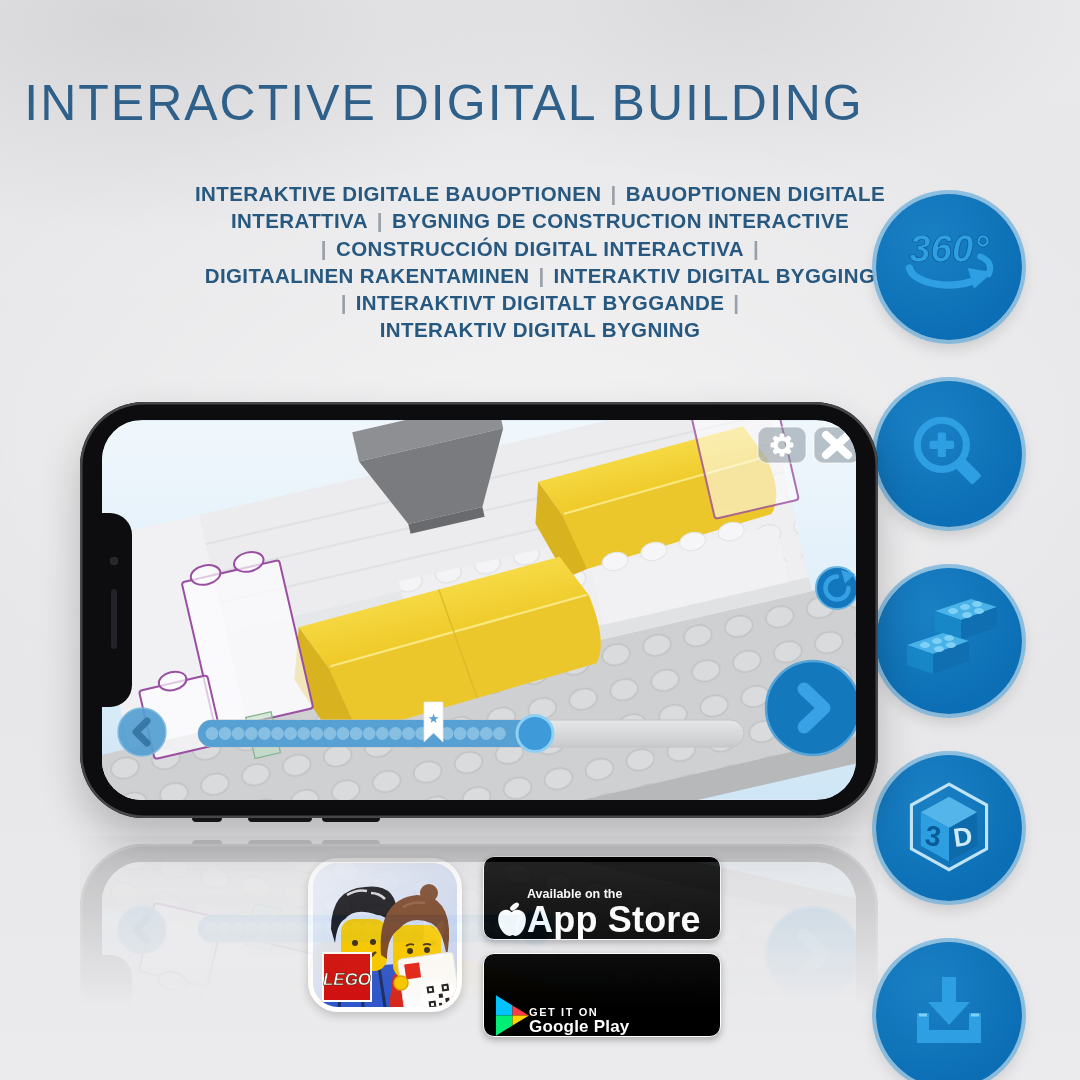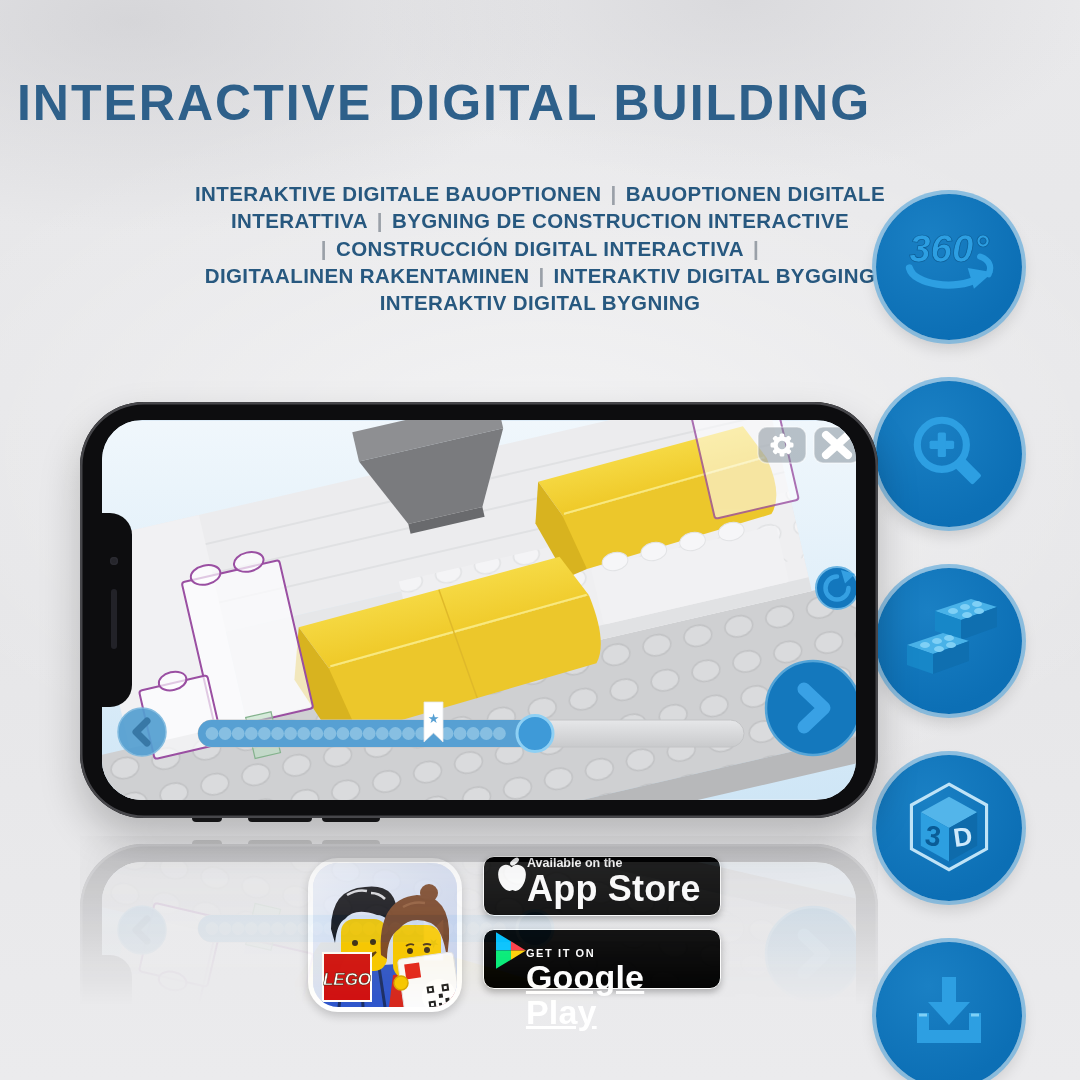--- a/index.html
+++ b/index.html
@@ -8,21 +8,21 @@
   .page { position:relative; width:1080px; height:1080px;
     background:
       radial-gradient(620px 300px at 12% 2%, rgba(198,198,202,0.55), rgba(198,198,202,0) 70%),
       radial-gradient(520px 260px at 68% 0%, rgba(203,203,207,0.5), rgba(203,203,207,0) 70%),
       radial-gradient(900px 500px at 50% 42%, rgba(255,255,255,0.5), rgba(255,255,255,0) 75%),
       linear-gradient(#e9e9eb, #e6e6e8 55%, #ebebed);
   }
 
   
   .title { position:absolute; top:74px; left:0; width:888px; text-align:center;
-    font-size:50px; font-weight:700; letter-spacing:2px; color:#2e608a; }
+    font-size:50px; font-weight:400; letter-spacing:2px; color:#2e608a; }
   .subtitle { position:absolute; top:180px; left:50%; transform:translateX(-50%);
     width:790px; text-align:center; font-size:20.5px; font-weight:800;
     color:#27587f; line-height:1.33; letter-spacing:0.4px; }
   .subtitle .pipe { color:#9aa0a8; margin:0 9px; font-weight:700; }
 
   
   .icon-col { position:absolute; left:876px; top:194px; width:150px; z-index:1;
     display:flex; flex-direction:column; gap:41px; align-items:flex-start;
     -webkit-box-reflect: below 6px linear-gradient(transparent 82%, rgba(0,0,0,0.14)); }
   .feature { width:146px; height:146px; border-radius:50%;
@@ -46,40 +46,41 @@
   .speaker { position:absolute; left:9px; top:76px; width:6px; height:60px; border-radius:4px; background:#222228; }
   .pbtn { position:absolute; background:#19191b; height:12px; border-radius:0 0 4px 4px; top:408px; }
   .pbtn.b1 { left:112px; width:30px; } .pbtn.b2 { left:168px; width:64px; } .pbtn.b3 { left:242px; width:58px; }
 
   
   .app-icon { position:absolute; left:308px; top:858px; width:154px; height:154px;
     border-radius:30px; background:#dfe6f5; border:5px solid #fff;
     box-shadow:0 4px 10px rgba(0,0,0,0.18); overflow:hidden; }
   .app-icon svg { display:block; width:144px; height:144px; }
   .badges { position:absolute; left:483px; top:856px; width:238px; display:flex; flex-direction:column; gap:13px; }
-  .badge { height:60px; background:#000; border:1.5px solid #fff; border-radius:11px;
-    display:flex; align-items:flex-start; padding:0 14px 0 12px; 
+  .badge { height:84px; background:#000; border:1.5px solid #fff; border-radius:11px;
+    display:flex; align-items:flex-end; padding:0 14px 0 12px; 
     box-shadow:0 3px 7px rgba(0,0,0,0.28); }
   .badge .txt { display:flex; flex-direction:column; justify-content:center; color:#fff; line-height:1.05; }
   .badge .l1 { font-size:12.5px; font-weight:600; }
   .badge.gp .l1 { font-size:11px; letter-spacing:1.6px; font-weight:700;margin-top:18px; }
   .badge .l2 { font-size:36px; font-weight:700; letter-spacing:0.2px; }
-  .badge.gp .l2 { font-size:34px; font-weight:600;text-decoration:underline; }
+  .badge.gp .l2 { font-size:17px; font-weight:600; }
 </style>
 </head>
 <body>
 
 <div class="page">
 
   <div class="title">INTERACTIVE DIGITAL BUILDING</div>
   <div class="subtitle">
       <div class="subtitle-line"><span>INTERAKTIVE DIGITALE BAUOPTIONEN</span><span class="pipe">|</span><span>BAUOPTIONEN DIGITALE</span></div>
       <div class="subtitle-line"><span>INTERATTIVA</span><span class="pipe">|</span><span>BYGNING DE CONSTRUCTION INTERACTIVE</span></div>
       <div class="subtitle-line"><span></span><span class="pipe">|</span><span>CONSTRUCCIÓN DIGITAL INTERACTIVA</span><span class="pipe">|</span><span></span></div>
       <div class="subtitle-line"><span>DIGITAALINEN RAKENTAMINEN</span><span class="pipe">|</span><span>INTERAKTIV DIGITAL BYGGING</span></div>
+      <div class="subtitle-line"><span></span><span class="pipe">|</span><span>INTERAKTIVT DIGITALT BYGGANDE</span><span class="pipe">|</span><span></span></div>
       <div class="subtitle-line"><span>INTERAKTIV DIGITAL BYGNING</span></div>
     </div>
 
   <div class="icon-col">
     <div class="feature">
       <svg viewBox="0 0 100 90" width="104" height="94">
         <text x="50" y="40" text-anchor="middle" font-size="37" font-weight="900" font-style="italic" fill="#2d9fe2" stroke="#0d5d96" stroke-width="0.7">360°</text>
         <path d="M12 46 C 16 62, 56 68, 78 56" stroke="#2d9fe2" stroke-width="7" fill="none" stroke-linecap="round"></path>
         <polygon points="92,50 68,46 74,66" fill="#2d9fe2"></polygon>
         <path d="M88 52 C 92 44, 88 38, 80 35" stroke="#2d9fe2" stroke-width="6" fill="none" stroke-linecap="round"></path>

